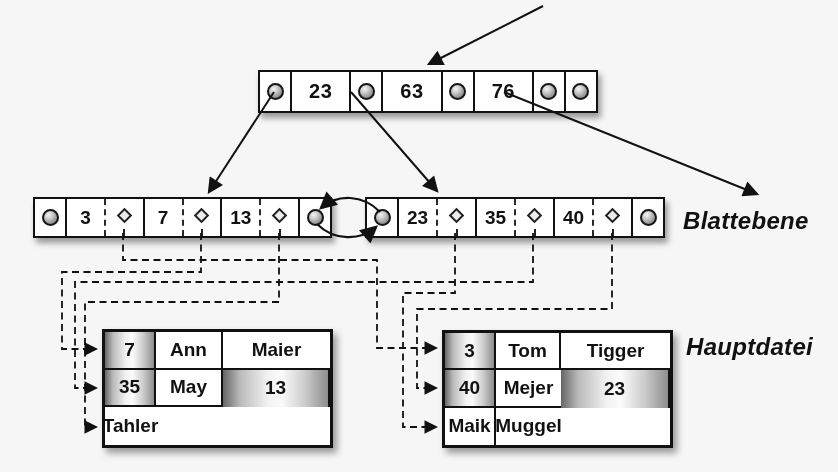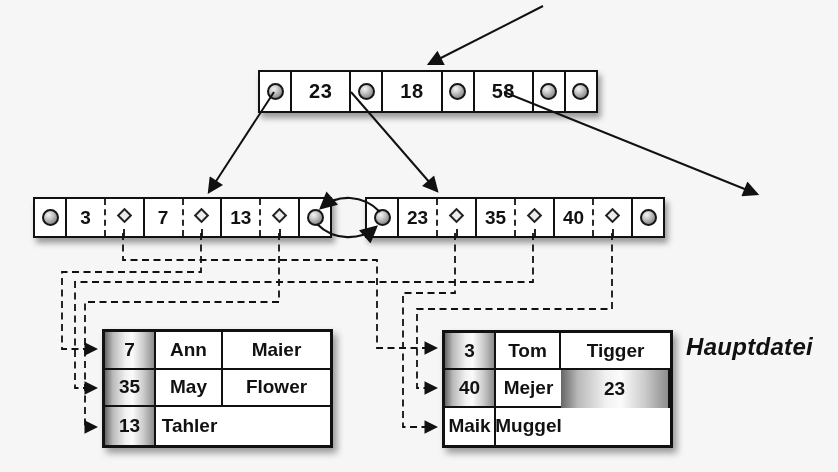--- a/index.html
+++ b/index.html
@@ -72,25 +72,25 @@
 <div class="canvas">
 
   <div class="node root-node">
     <div class="ptr-cell">
         <span class="circle"></span>
       </div>
     <div class="key-cell">23</div>
     <div class="ptr-cell">
         <span class="circle"></span>
       </div>
-    <div class="key-cell">18</div>
-    <div class="ptr-cell">
-        <span class="circle"></span>
-      </div>
-    <div class="key-cell">58</div>
+    <div class="key-cell">63</div>
+    <div class="ptr-cell">
+        <span class="circle"></span>
+      </div>
+    <div class="key-cell">76</div>
     <div class="ptr-cell">
         <span class="circle"></span>
       </div>
     <div class="ptr-cell">
         <span class="circle"></span>
       </div>
   </div>
 
   <div class="node leaf-left">
     <div class="ptr-cell">
@@ -145,36 +145,36 @@
         <span class="circle"></span>
       </div>
   </div>
 
   <div class="dtable table-left">
     <div class="tcell key-col">7</div>
     <div class="tcell">Ann</div>
     <div class="tcell last-col">Maier</div>
     <div class="tcell key-col">35</div>
     <div class="tcell">May</div>
-    <div class="tcell last-col">Flower</div>
     <div class="tcell key-col last-row">13</div>
     <div class="tcell last-col last-row">Tahler</div>
   </div>
 
   <div class="dtable table-right">
     <div class="tcell key-col">3</div>
     <div class="tcell">Tom</div>
     <div class="tcell last-col">Tigger</div>
     <div class="tcell key-col">40</div>
     <div class="tcell last-col">Mejer</div>
     <div class="tcell key-col last-row">23</div>
     <div class="tcell last-row">Maik</div>
     <div class="tcell last-col last-row">Muggel</div>
   </div>
 
+  <div class="side-label label-blatt">Blattebene</div>
   <div class="side-label label-haupt">Hauptdatei</div>
 
   <svg class="overlay" width="838" height="472" viewBox="0 0 838 472">
     <defs>
       <marker id="arrS" viewBox="0 0 10 10" refX="8.5" refY="5" markerWidth="9" markerHeight="8" orient="auto">
         <path d="M0,0 L10,5 L0,10 z" fill="#111"></path>
       </marker>
       <marker id="arrD" viewBox="0 0 10 10" refX="8.5" refY="5" markerWidth="8.5" markerHeight="7.5" orient="auto">
         <path d="M0,0 L10,5 L0,10 z" fill="#111"></path>
       </marker>

